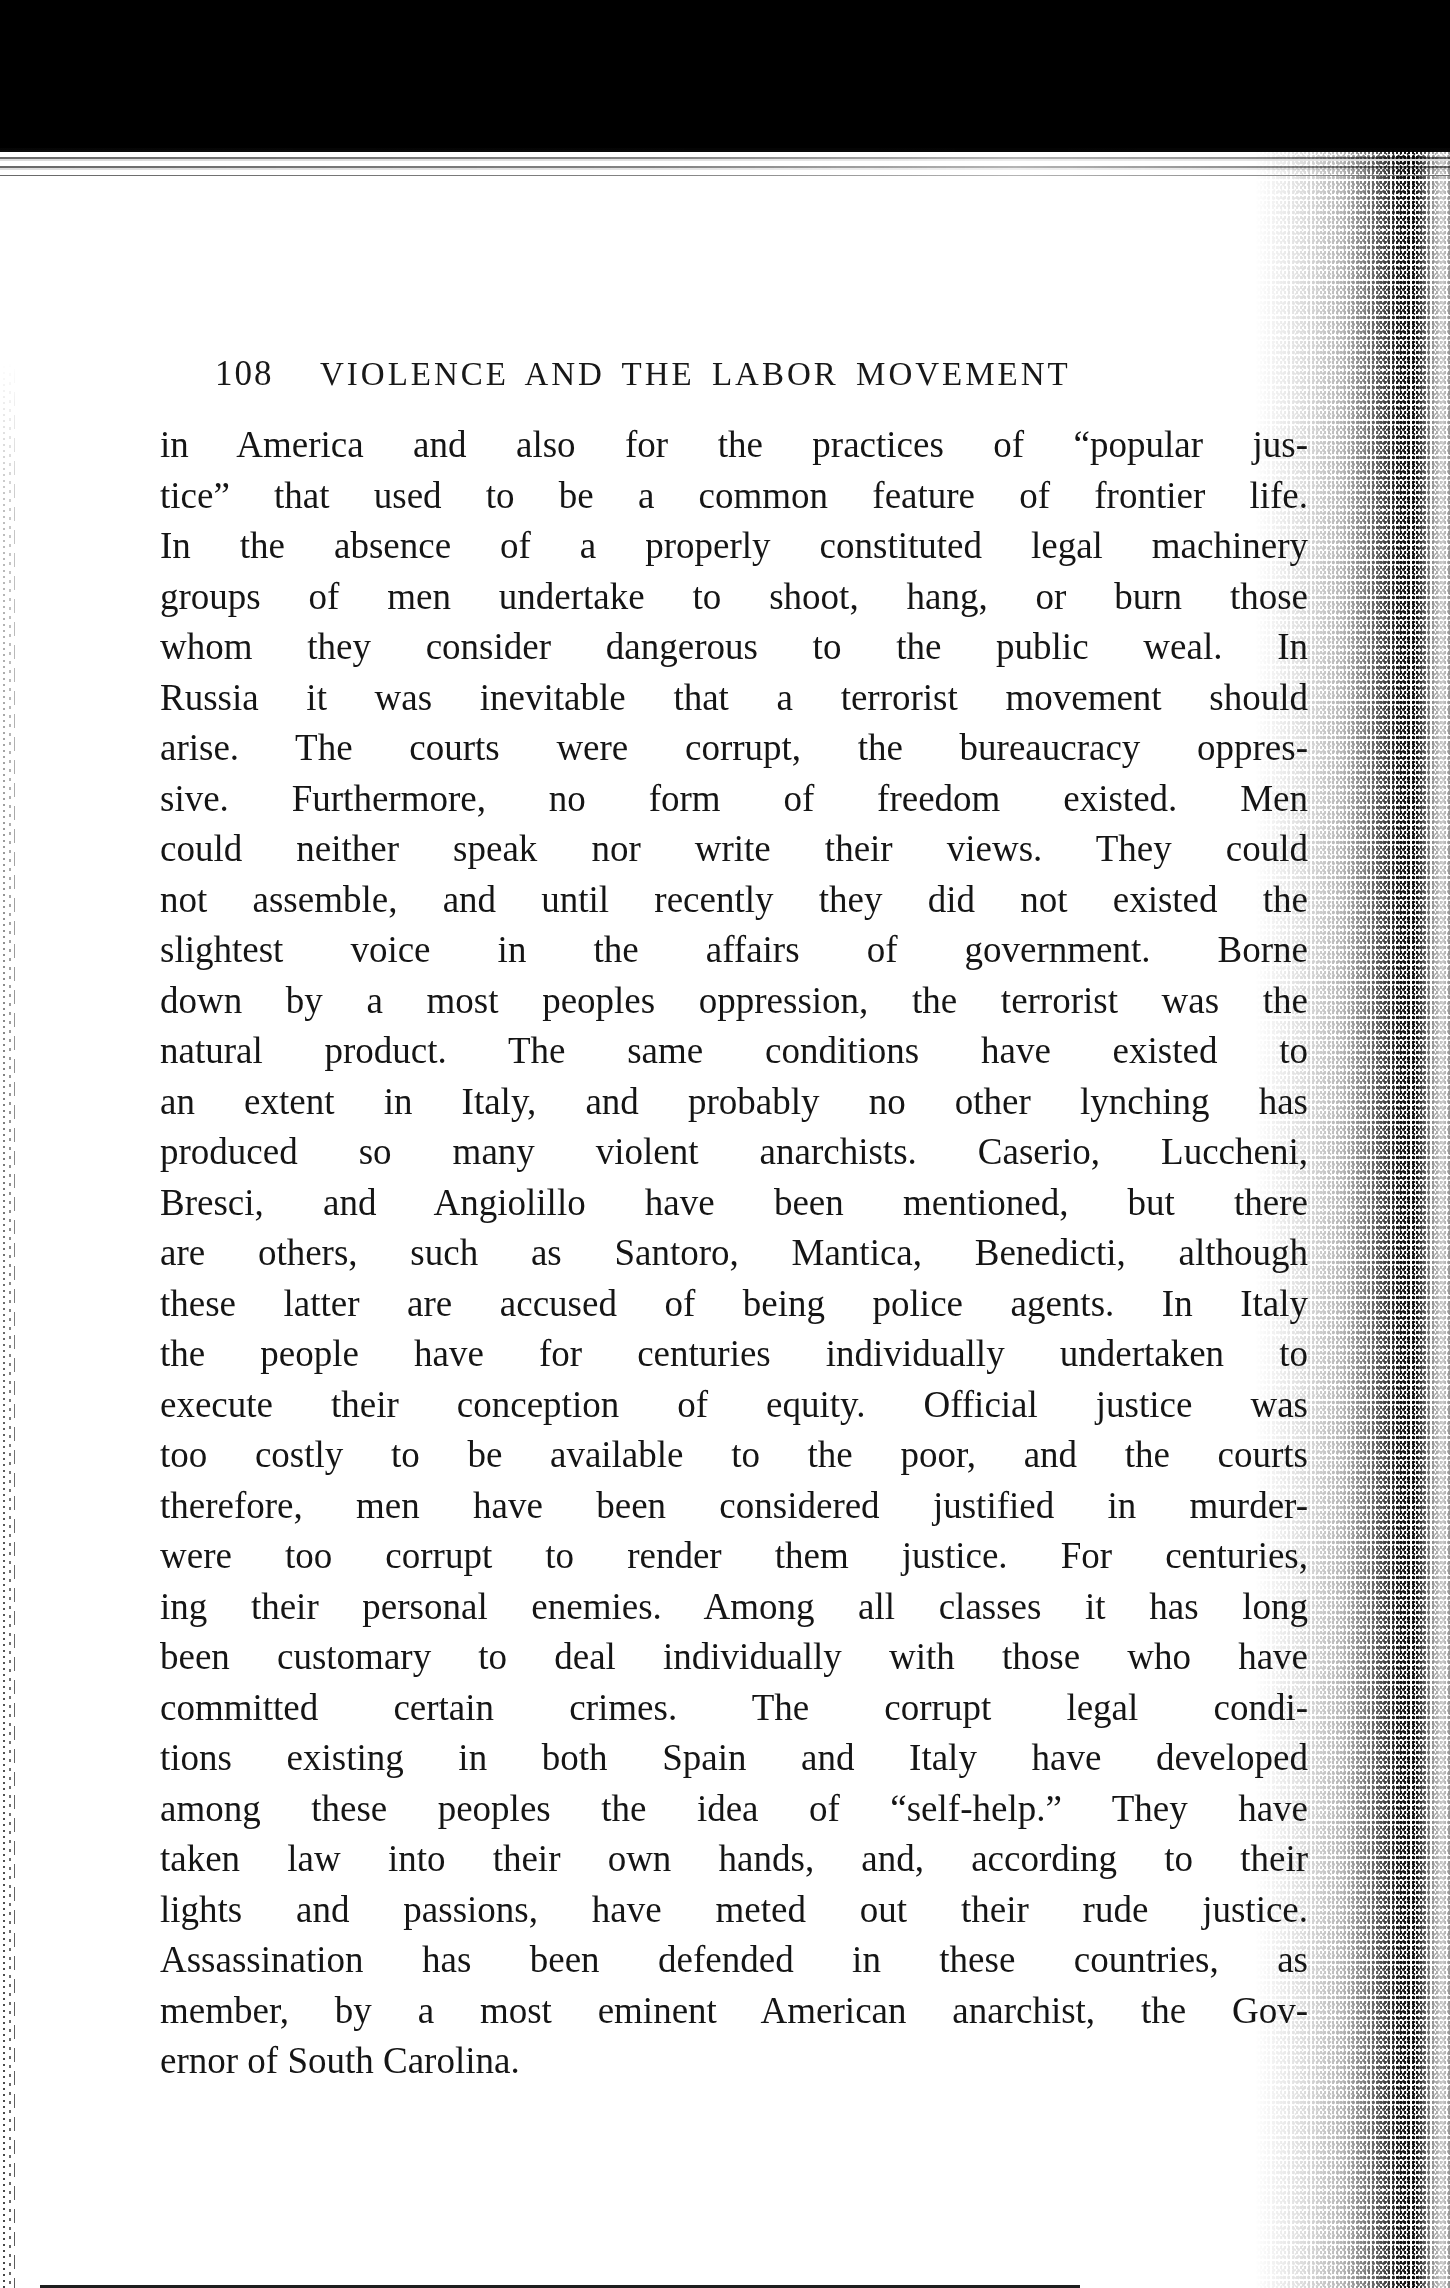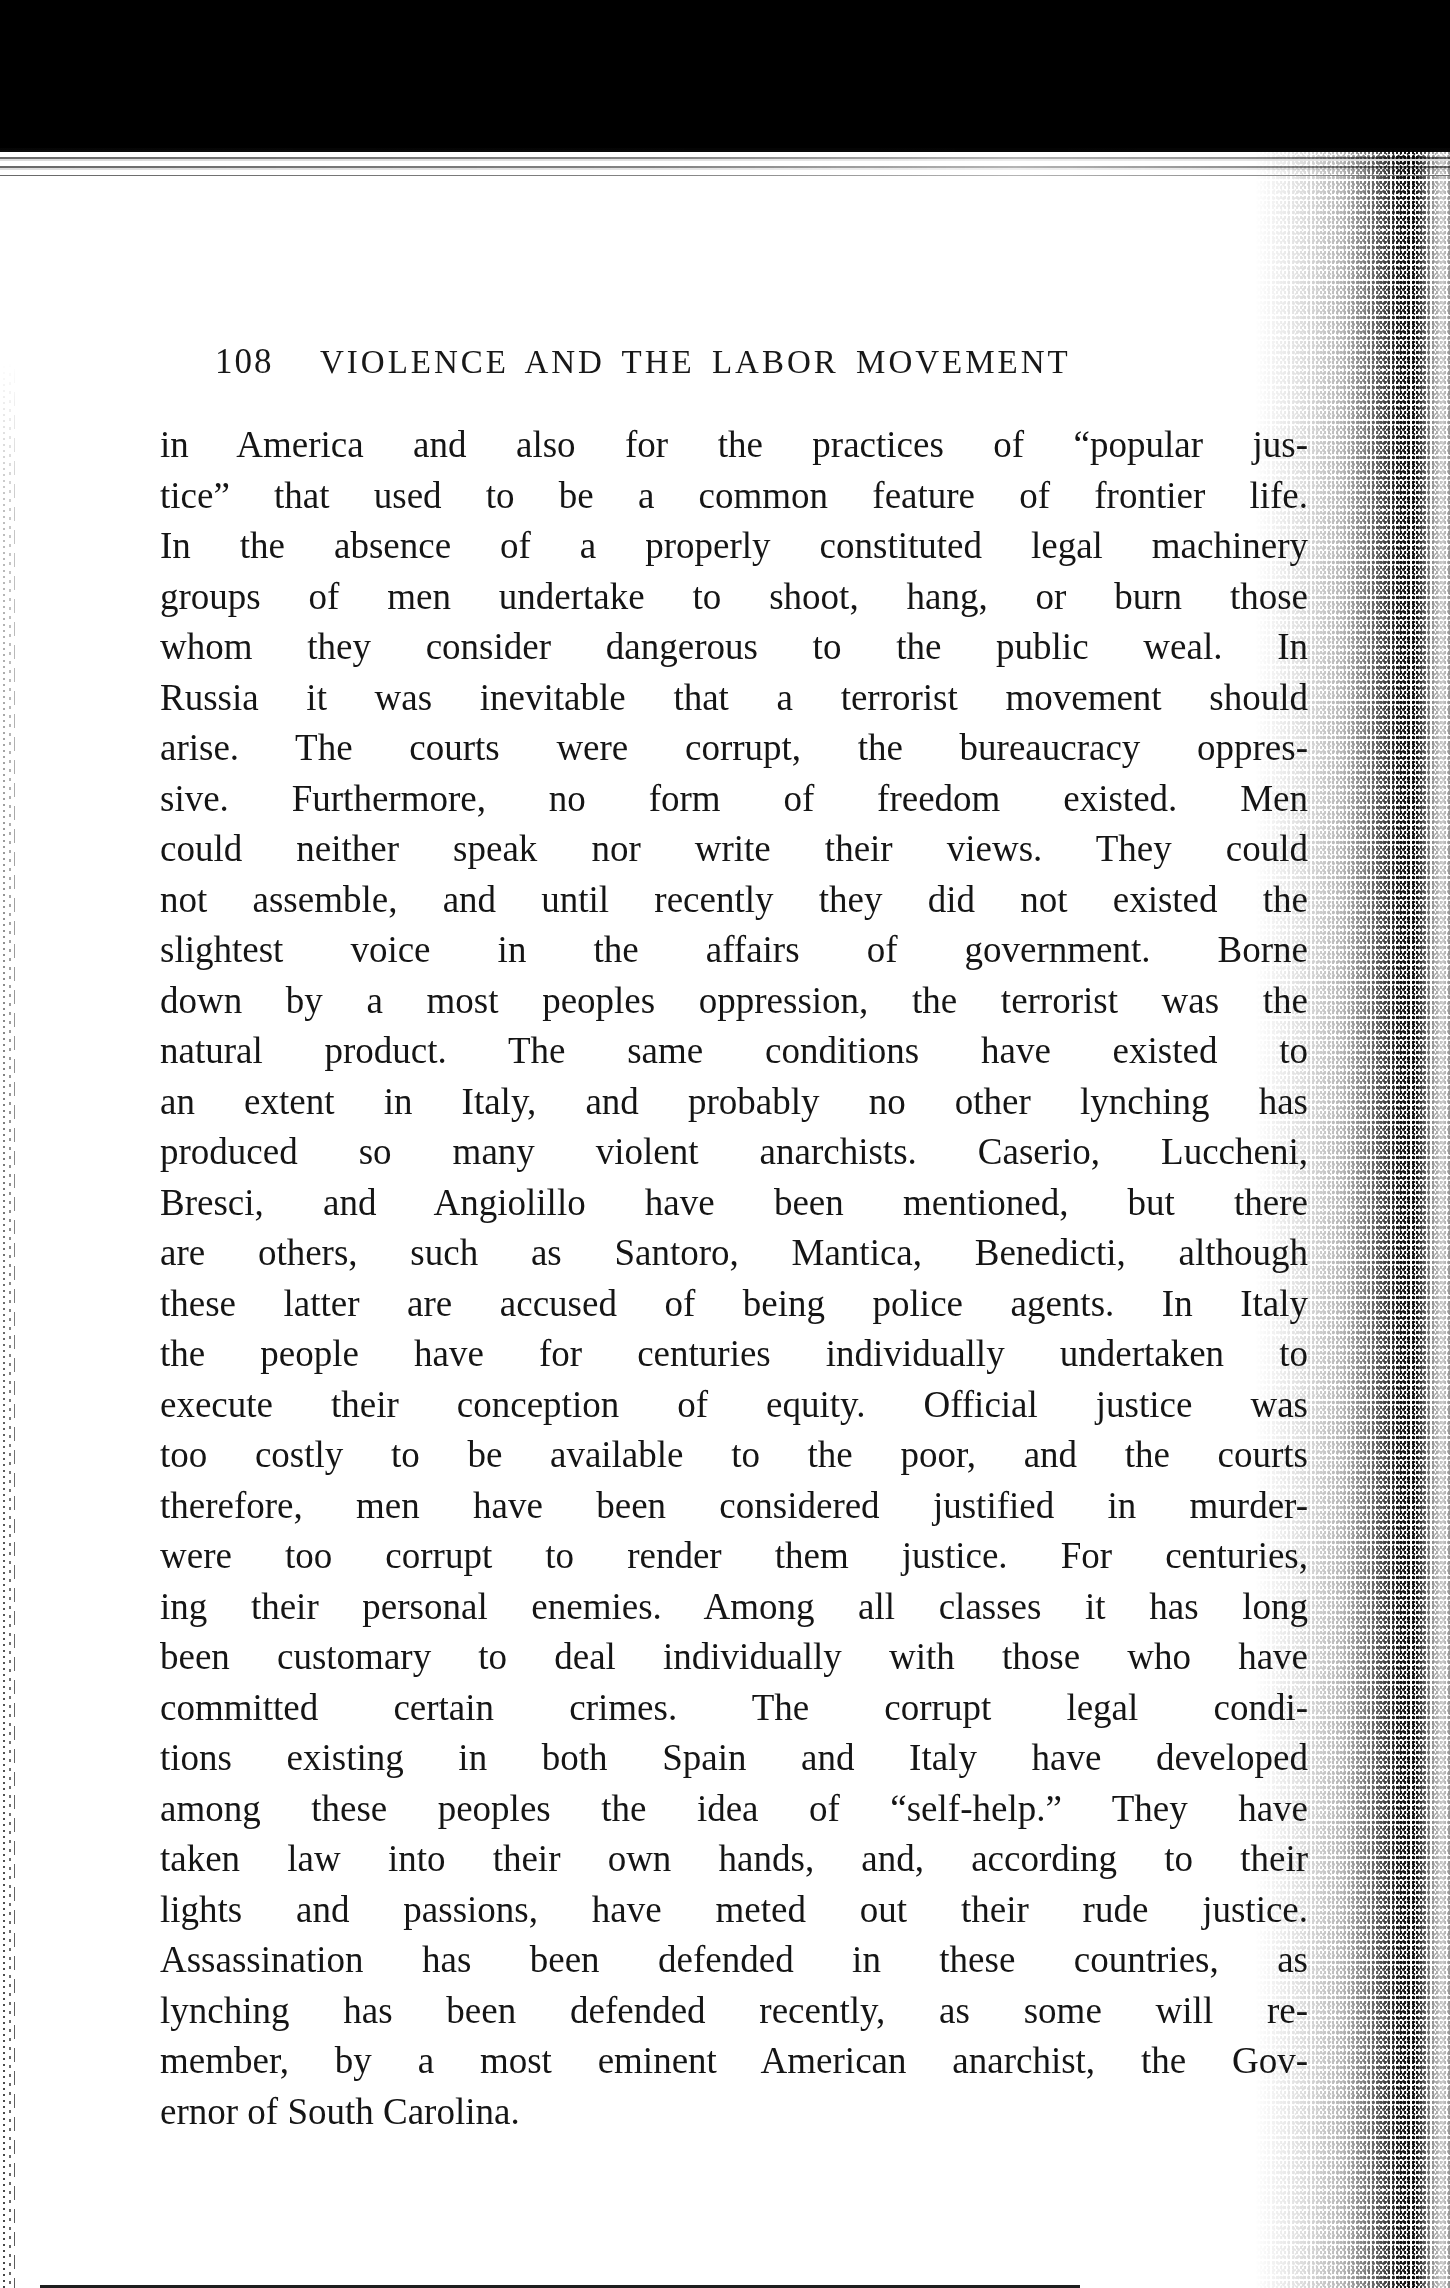--- a/index.html
+++ b/index.html
@@ -77,21 +77,21 @@
   .bottom-edge-line {
     position: absolute;
     left: 40px; bottom: 0;
     width: 1040px; height: 3px;
     background: rgba(5,5,5,0.9);
   }
 
   
   .page-header {
     position: absolute;
-    left: 160px; top: 340px;
+    left: 160px; top: 352px;
     width: 1145px;
     display: flex;
     align-items: baseline;
     font-size: 33px;
     line-height: 44px;
     color: #181818;
   }
   .page-number {
     margin-left: 55px;
     width: 105px;
@@ -163,16 +163,15 @@
     <div class="text-line">therefore, men have been considered justified in murder-</div>
     <div class="text-line">were too corrupt to render them justice.  For centuries,</div>
     <div class="text-line">ing their personal enemies.  Among all classes it has long</div>
     <div class="text-line">been customary to deal individually with those who have</div>
     <div class="text-line">committed certain crimes.  The corrupt legal condi-</div>
     <div class="text-line">tions existing in both Spain and Italy have developed</div>
     <div class="text-line">among these peoples the idea of “self-help.”  They have</div>
     <div class="text-line">taken law into their own hands, and, according to their</div>
     <div class="text-line">lights and passions, have meted out their rude justice.</div>
     <div class="text-line">Assassination has been defended in these countries, as</div>
-    <div class="text-line">lynching has been defended recently, as some will re-</div>
     <div class="text-line">member, by a most eminent American anarchist, the Gov-</div>
     <div class="text-line">ernor of South Carolina.</div>
   </div>
 
 </body></html>

